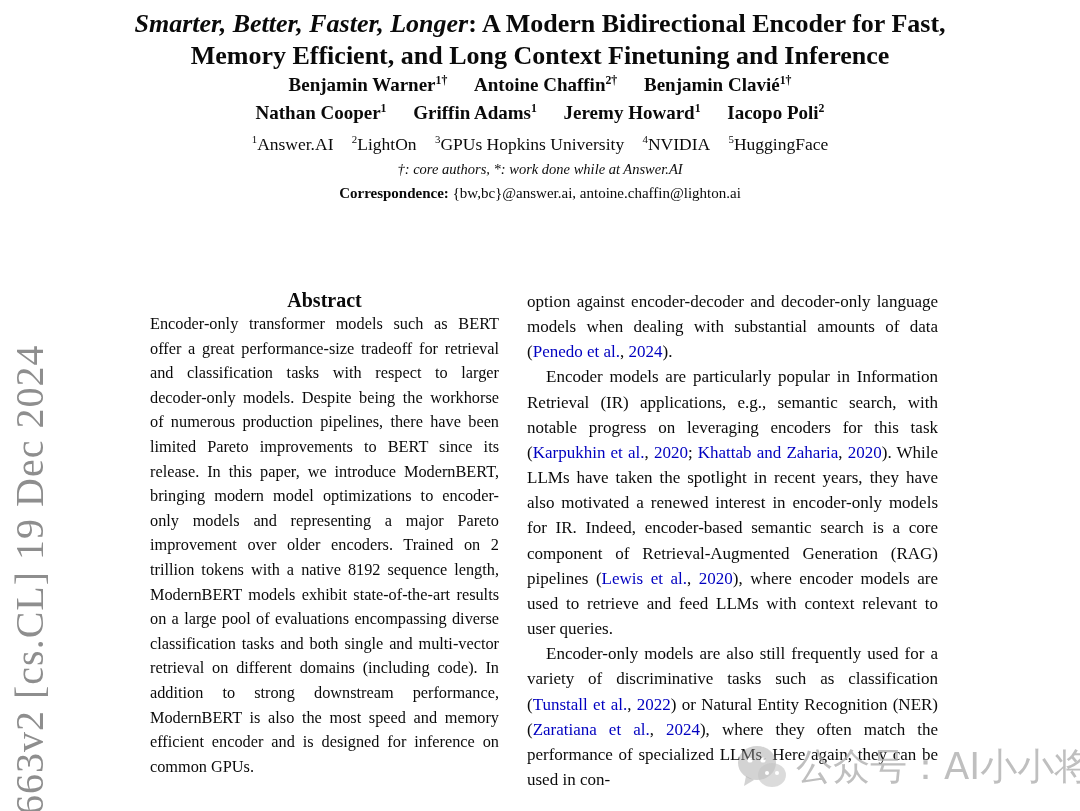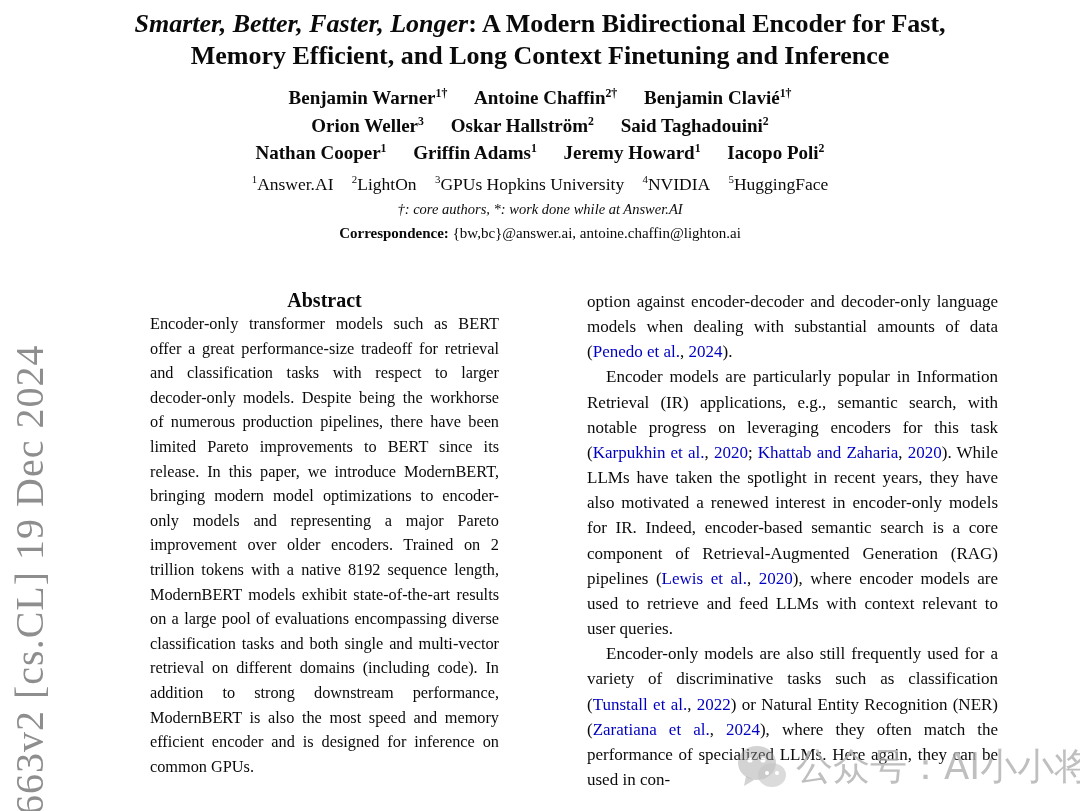--- a/index.html
+++ b/index.html
@@ -16,32 +16,32 @@
   .arxiv-vertical{
     position:absolute;left:6px;top:836px;
     transform:rotate(-90deg);transform-origin:top left;
     white-space:nowrap;font-size:40px;color:var(--sidebar-gray);
     letter-spacing:1px;
   }
 
   .header{position:absolute;top:8px;left:0;width:1080px;text-align:center;}
   .title{font-size:26px;font-weight:bold;line-height:1.22;}
   .title .title-italic{font-style:italic;}
-  .authors{margin-top:13px;font-size:19px;font-weight:bold;line-height:1.43;}
+  .authors{font-size:19px;font-weight:bold;line-height:1.43;}
   .author{margin:0 11px;white-space:nowrap;}
   .author sup,.affil sup{font-size:62%;}
   .affiliations{margin-top:7px;font-size:17.5px;}
   .affil{margin:0 7px;white-space:nowrap;}
   .footnote{margin-top:6px;font-size:14.5px;font-style:italic;}
   .correspondence{margin-top:7px;font-size:15px;}
   .correspondence .corr-label{font-weight:bold;}
 
   .columns{position:absolute;top:289px;left:0;width:1080px;display:flex;align-items:flex-start;}
   .col-left{margin-left:150px;width:349px;}
-  .col-right{margin-left:88px;width:411px;}
+  .col-right{margin-left:28px;width:411px;}
 
   .abstract-heading{text-align:center;font-weight:bold;font-size:20px;}
   .abstract-body{font-size:16.3px;line-height:1.51;text-align:justify;}
 
   .col-right p{font-size:17px;line-height:1.48;text-align:justify;}
   .col-right p.indent{text-indent:19px;}
   .cite{color:var(--cite);}
 
   .watermark{
     position:absolute;left:736px;top:742px;z-index:5;
@@ -63,25 +63,20 @@
   <div class="title">
     <div><span class="title-italic">Smarter, Better, Faster, Longer</span>: A Modern Bidirectional Encoder for Fast,</div>
     <div>Memory Efficient, and Long Context Finetuning and Inference</div>
   </div>
 
   <div class="authors">
     <div class="author-row">
       <span class="author"><span>Benjamin Warner</span><sup>1†</sup></span>
       <span class="author"><span>Antoine Chaffin</span><sup>2†</sup></span>
       <span class="author"><span>Benjamin Clavié</span><sup>1†</sup></span>
-    </div>
-    <div class="author-row">
-      <span class="author"><span>Orion Weller</span><sup>3</sup></span>
-      <span class="author"><span>Oskar Hallström</span><sup>2</sup></span>
-      <span class="author"><span>Said Taghadouini</span><sup>2</sup></span>
     </div>
     <div class="author-row">
       <span class="author"><span>Nathan Cooper</span><sup>1</sup></span>
       <span class="author"><span>Griffin Adams</span><sup>1</sup></span>
       <span class="author"><span>Jeremy Howard</span><sup>1</sup></span>
       <span class="author"><span>Iacopo Poli</span><sup>2</sup></span>
     </div>
   </div>
 
   <div class="affiliations">

